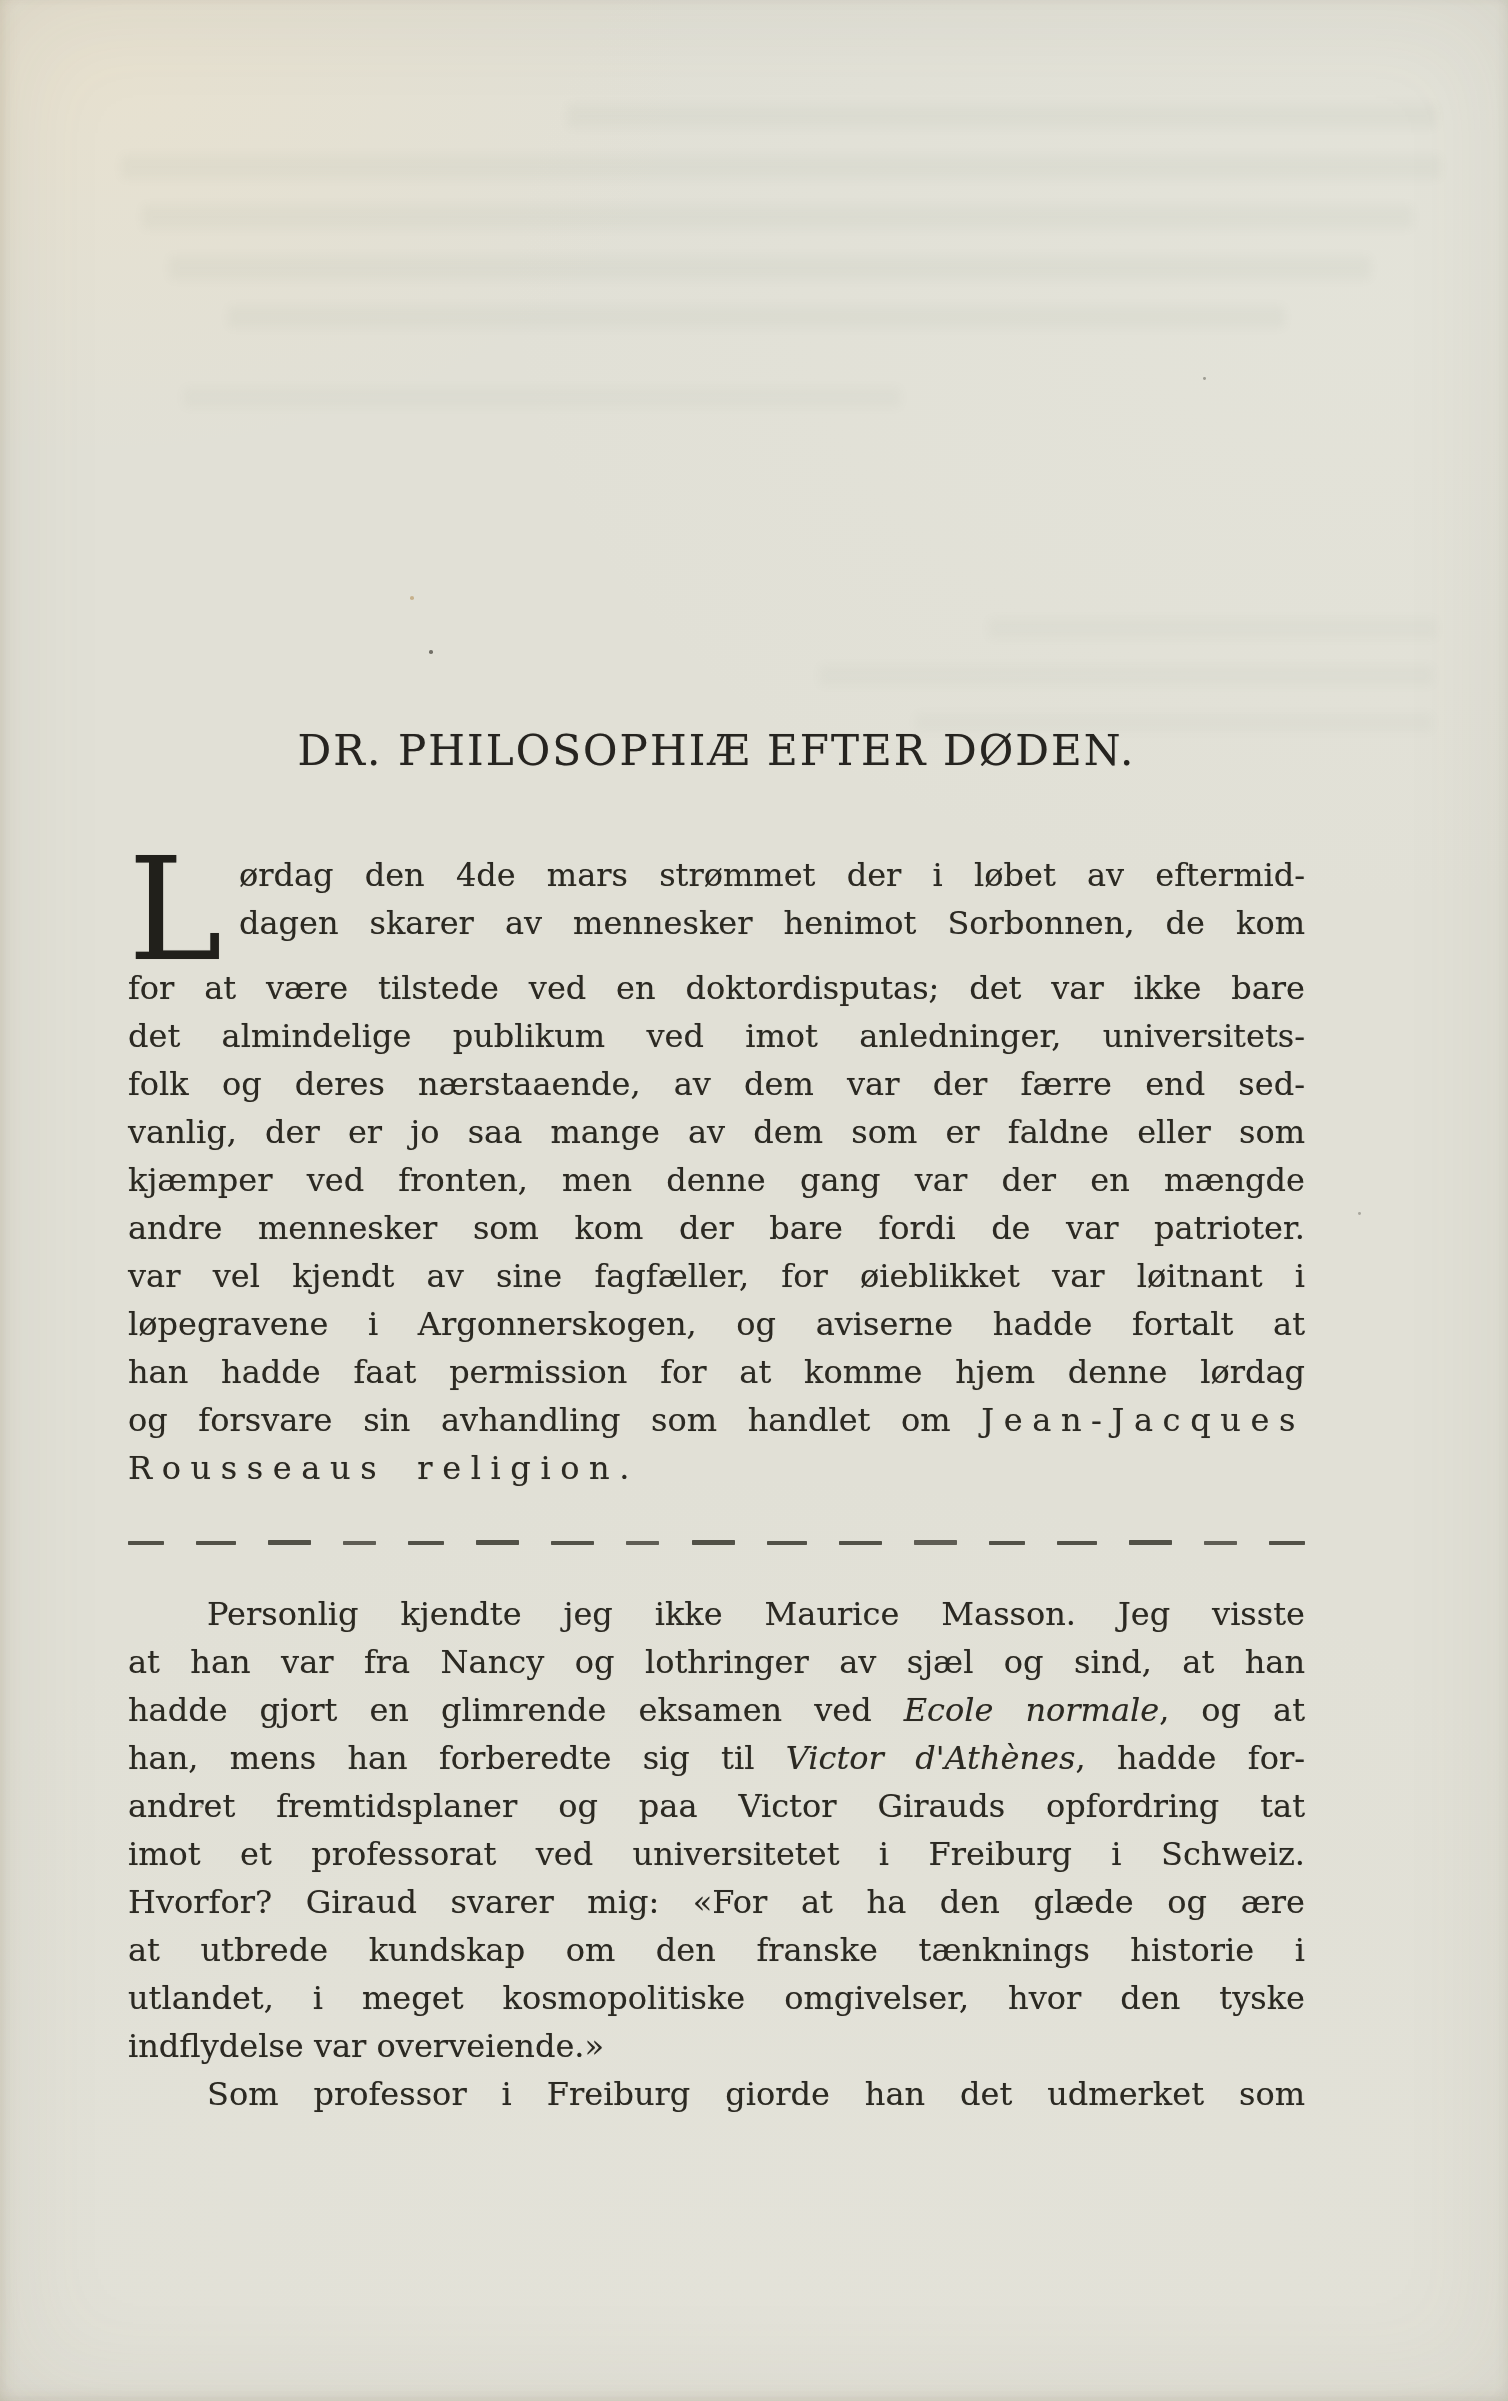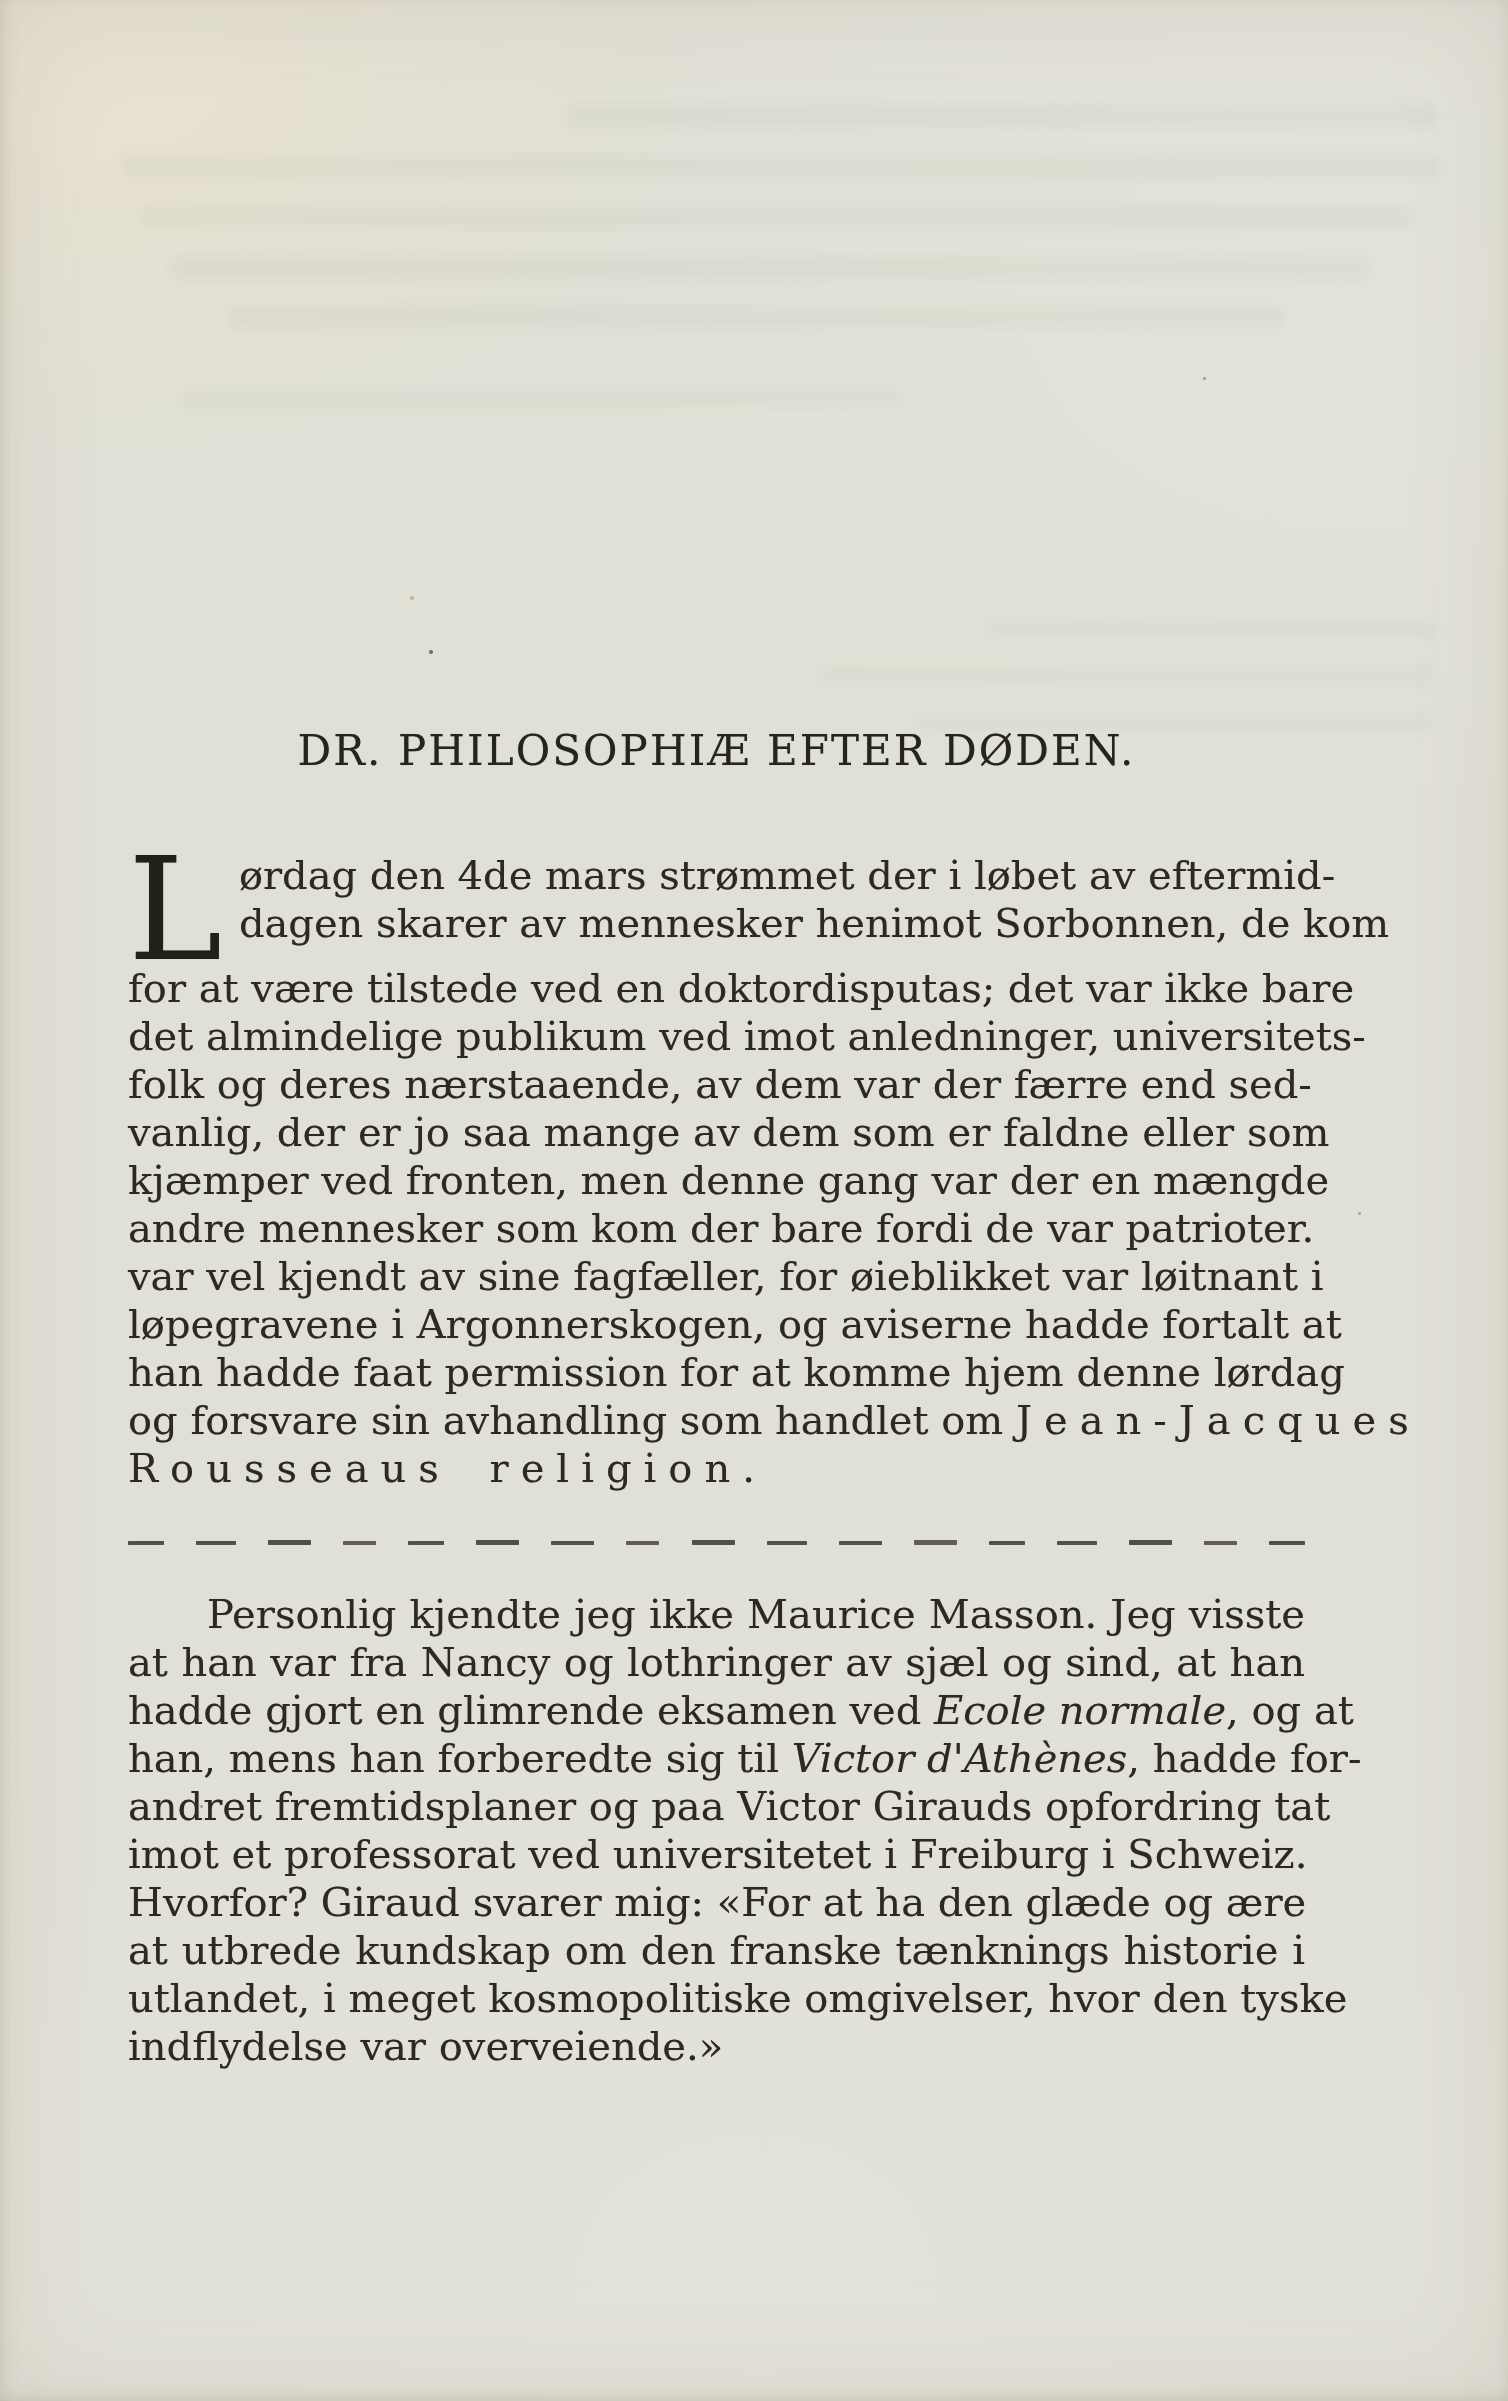--- a/index.html
+++ b/index.html
@@ -53,21 +53,21 @@
     font-size:42px;
     letter-spacing:2.1px;
     line-height:61px;
     color:#262420;
     white-space:nowrap;
     text-shadow:0 0 0.7px rgba(38,36,32,0.4);
   }
   .blocks{margin-top:70px;}
   .para{margin:0;}
   .line{
-    font-size:40px;
+    font-size:32px;
     line-height:48px;
     height:48px;
     text-align:justify;
     text-align-last:justify;
     text-shadow:0 0 0.7px rgba(43,41,34,0.35);
     overflow:visible;
     white-space:nowrap; 
   }
   .line.left{text-align:center;text-align-last:left;}
   .line.indent{text-indent:79px;}
@@ -161,16 +161,19 @@
           <div class="line"><span>at han var fra Nancy og lothringer av sjæl og sind, at han</span></div>
           <div class="line"><span>hadde gjort en glimrende eksamen ved </span><span class="it">Ecole normale</span><span>, og at</span></div>
           <div class="line"><span>han, mens han forberedte sig til </span><span class="it">Victor d'Athènes</span><span>, hadde for-</span></div>
           <div class="line"><span>andret fremtidsplaner og paa Victor Girauds opfordring tat</span></div>
           <div class="line"><span>imot et professorat ved universitetet i Freiburg i Schweiz.</span></div>
           <div class="line"><span>Hvorfor?  Giraud svarer mig: «For at ha den glæde og ære</span></div>
           <div class="line"><span>at utbrede kundskap om den franske tænknings historie i</span></div>
           <div class="line"><span>utlandet, i meget kosmopolitiske omgivelser, hvor den tyske</span></div>
           <div class="line left"><span>indflydelse var overveiende.»</span></div>
         </div>
+        <div class="para">
+          <div class="line indent"><span>Som professor i Freiburg giorde han det udmerket som</span></div>
+        </div>
       </div>
   </div>
 </div>
 
 
 </body></html>

